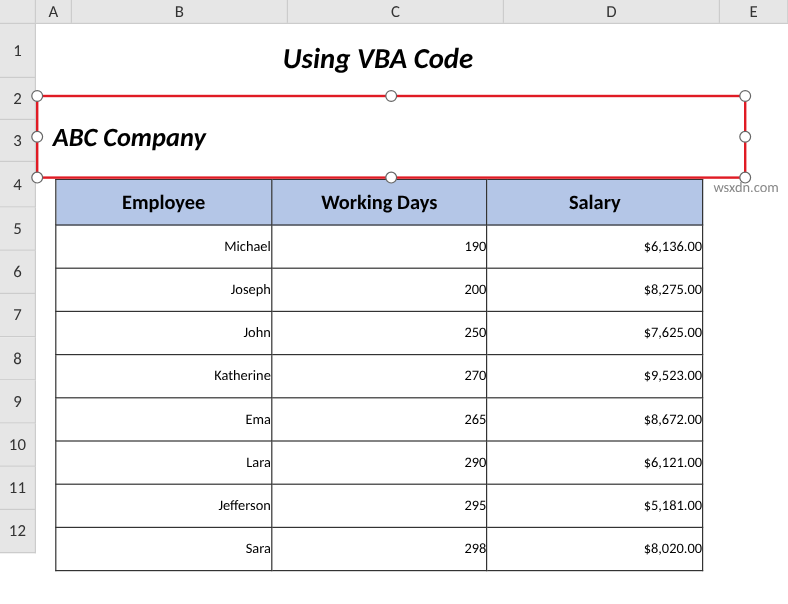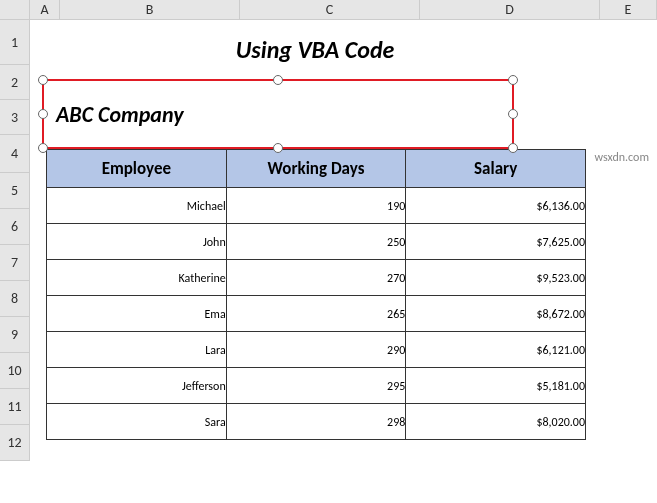--- a/index.html
+++ b/index.html
@@ -17,21 +17,21 @@
     .col-E { width: 57px; }
     
     .rows { display: flex; }
     .row-headers { width: 30px; }
     .row-header { background: #e6e6e6; border-right: 1px solid #ccc; border-bottom: 1px solid #ccc; text-align: center; font-size: 14px; color: #333; display: flex; align-items: center; justify-content: center; }
     
     .cells { width: 627px; position: relative; }
     
     .title-row { height: 59px; display: flex; align-items: center; justify-content: center; font-style: italic; font-weight: bold; font-size: 24px; padding-left: 30px; width: 540px; }
     
-    .textbox-area { height: 70px; position: relative; width: 472px; margin-left: 12px; border: 2px solid #e01b24; background: #fff; display: flex; align-items: center; padding-left: 12px; }
+    .textbox-area { height: 70px; position: relative; width: 592px; margin-left: 0px; border: 2px solid #e01b24; background: #fff; display: flex; align-items: center; padding-left: 12px; }
     .textbox-text { font-weight: bold; font-style: italic; font-size: 22px; }
     
     .handle { width: 10px; height: 10px; background: #fff; border: 1px solid #666; border-radius: 50%; position: absolute; }
     .handle.tl { top: -6px; left: -6px; }
     .handle.tm { top: -6px; left: 50%; margin-left: -5px; }
     .handle.tr { top: -6px; right: -6px; }
     .handle.ml { top: 50%; left: -6px; margin-top: -5px; }
     .handle.mr { top: 50%; right: -6px; margin-top: -5px; }
     .handle.bl { bottom: -6px; left: -6px; }
     .handle.bm { bottom: -6px; left: 50%; margin-left: -5px; }
@@ -105,20 +105,25 @@
             <th class="th-sal">Salary</th>
           </tr>
         </thead>
         <tbody>
           <tr>
             <td>Michael</td>
             <td>190</td>
             <td>$6,136.00</td>
           </tr>
           <tr>
+            <td>Joseph</td>
+            <td>200</td>
+            <td>$8,275.00</td>
+          </tr>
+          <tr>
             <td>John</td>
             <td>250</td>
             <td>$7,625.00</td>
           </tr>
           <tr>
             <td>Katherine</td>
             <td>270</td>
             <td>$9,523.00</td>
           </tr>
           <tr>

